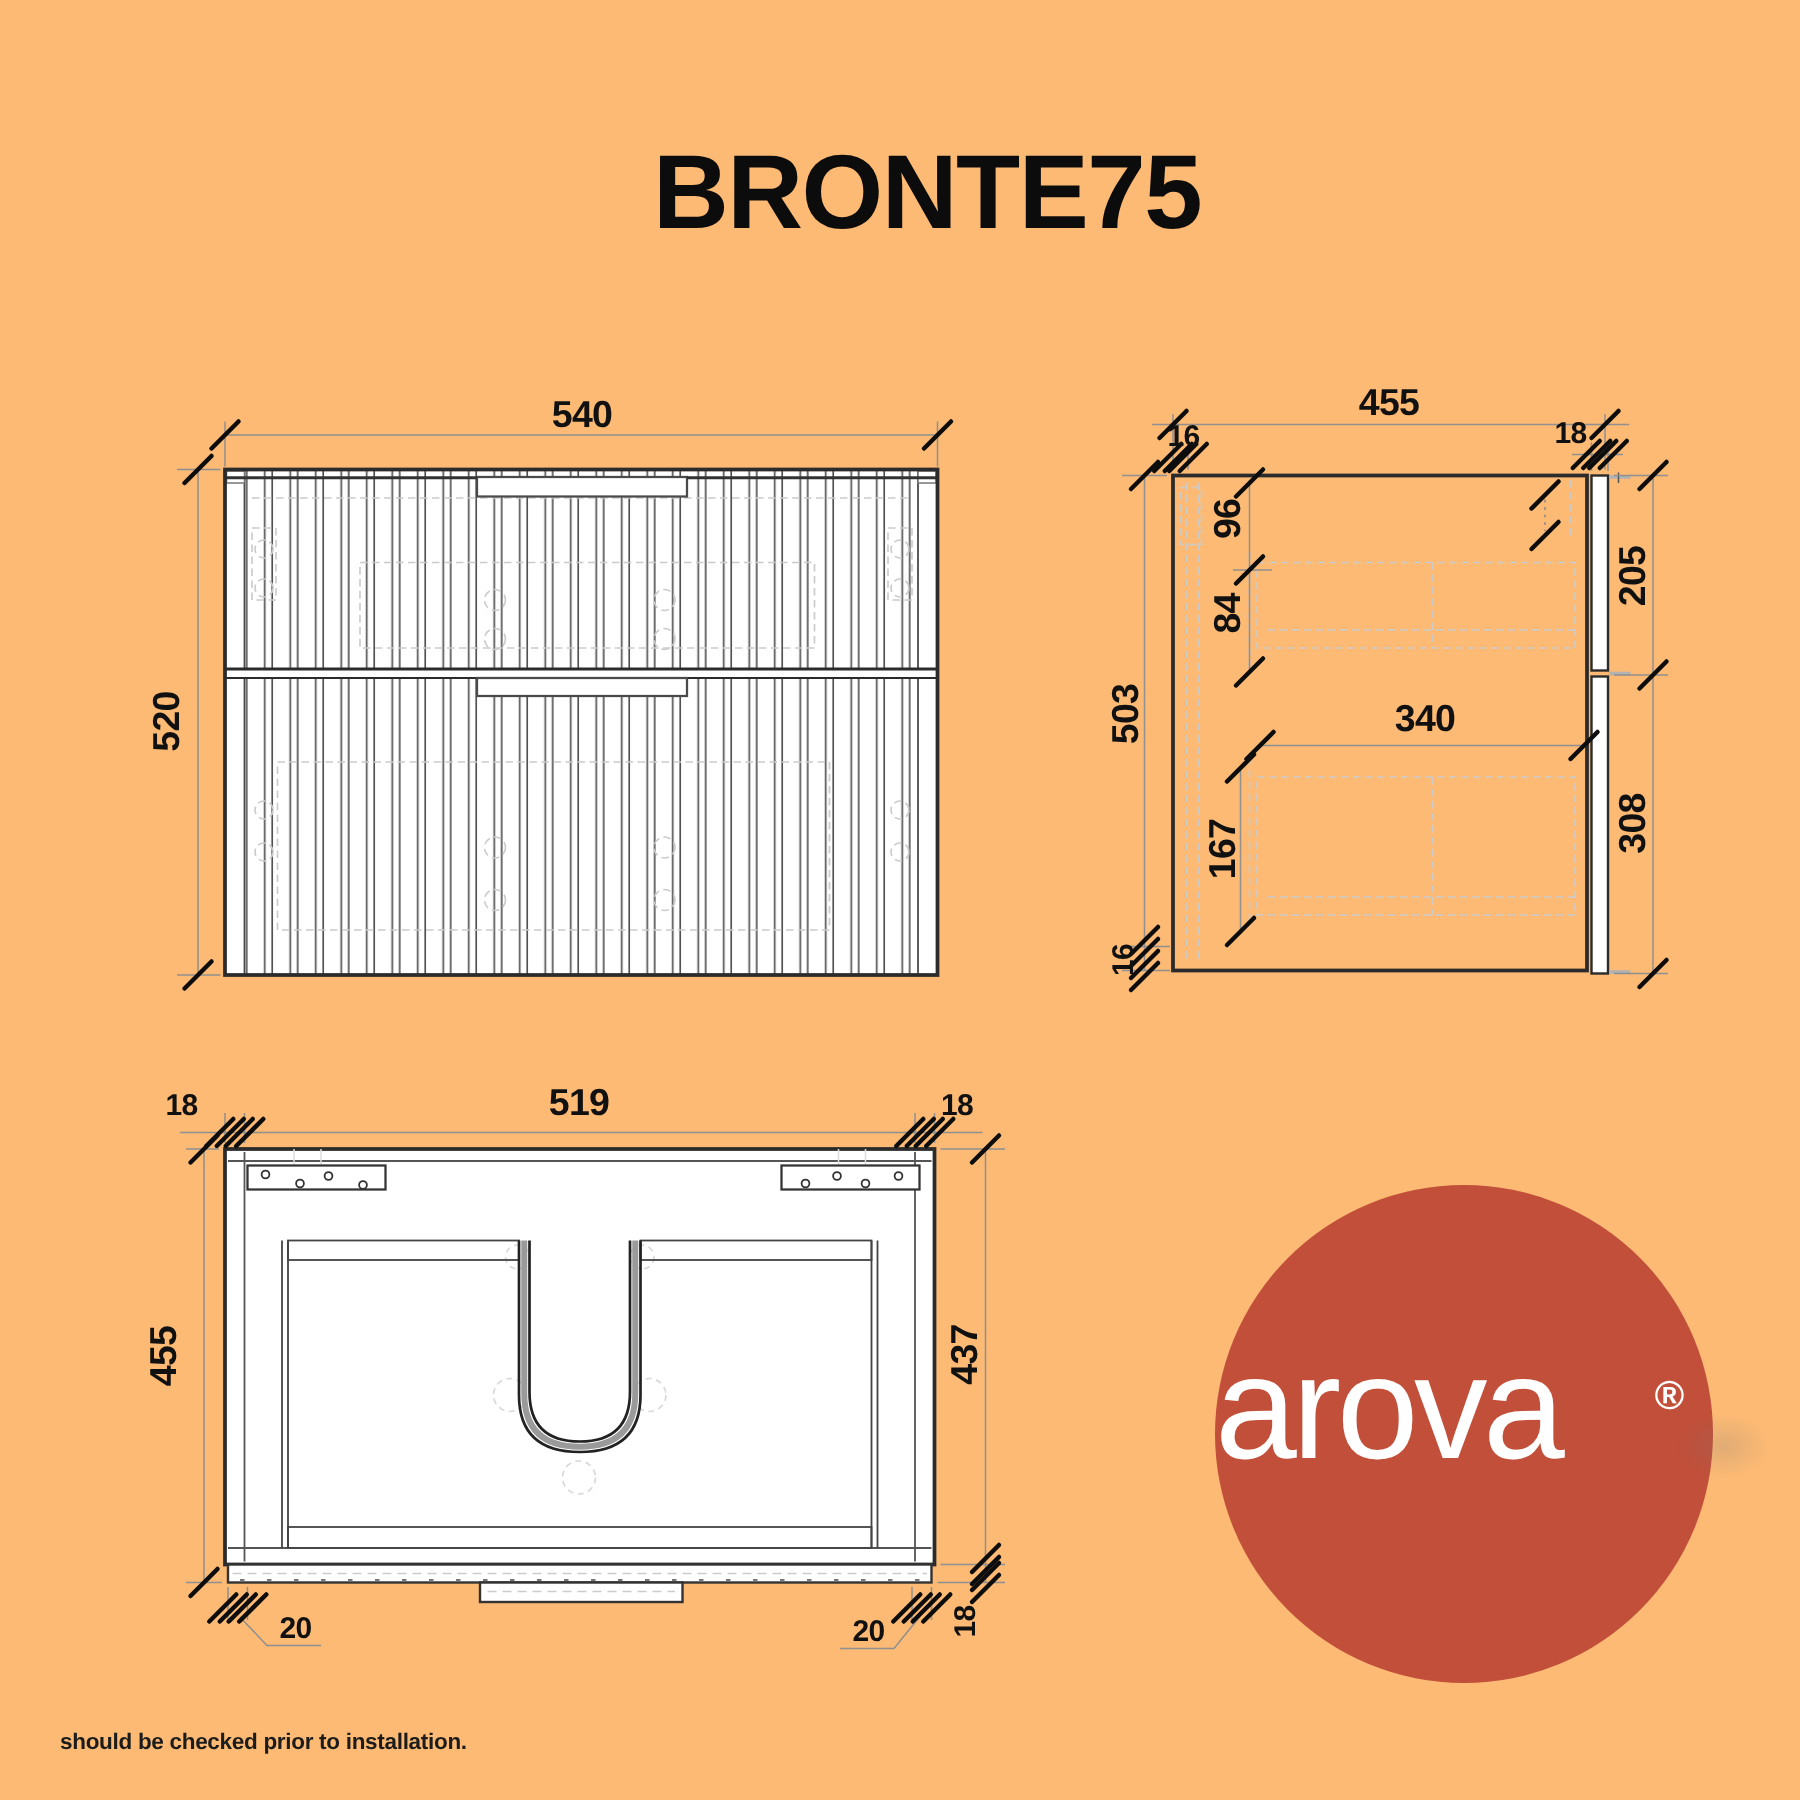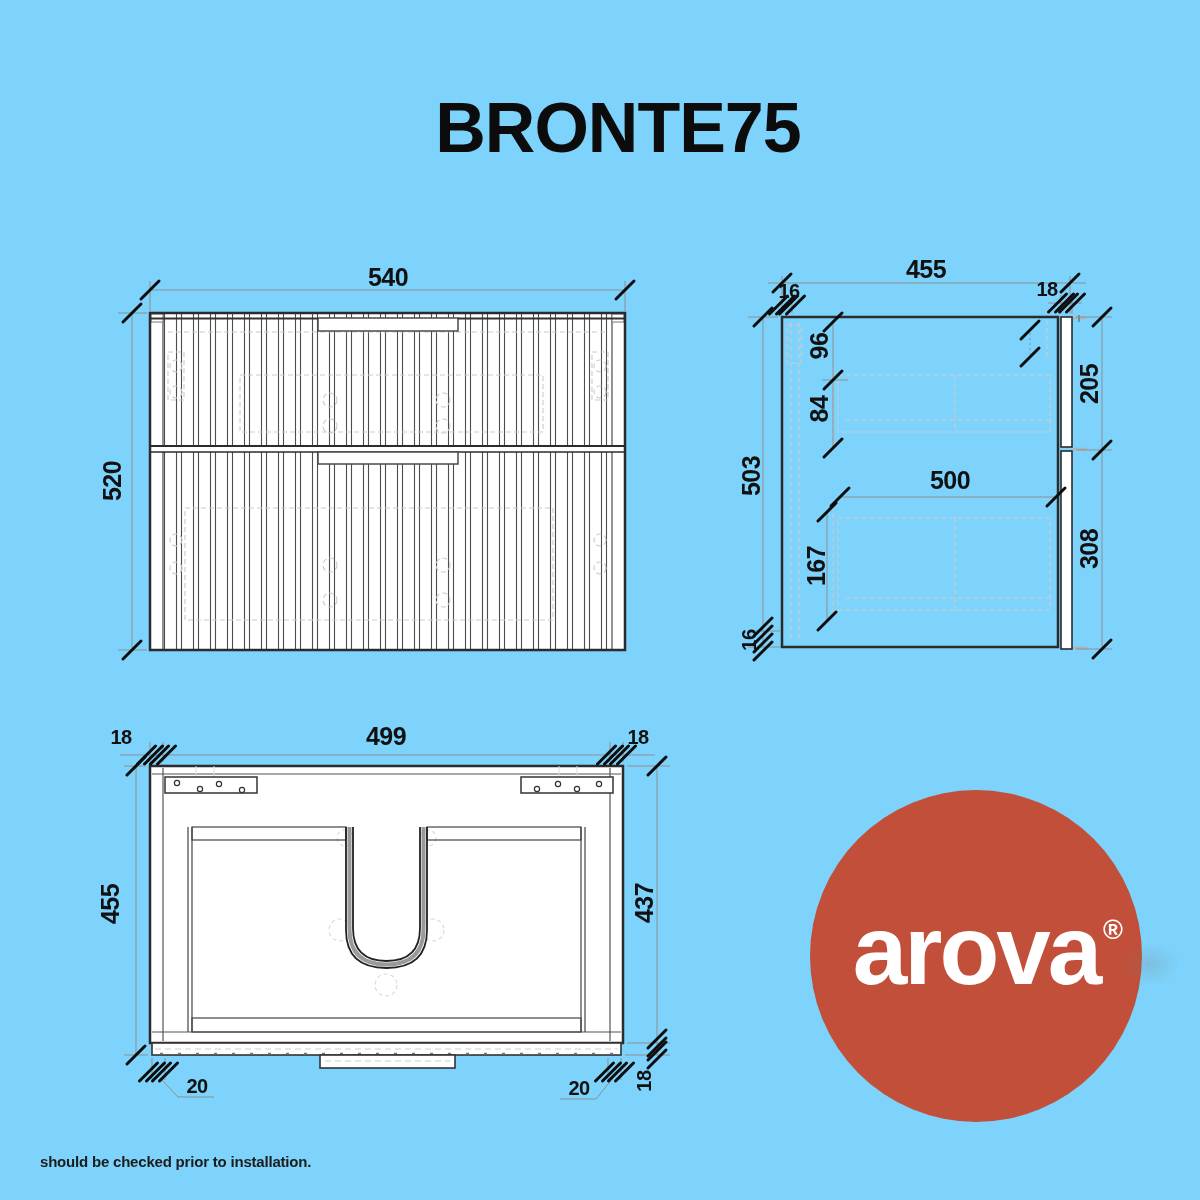--- a/index.html
+++ b/index.html
@@ -1,28 +1,28 @@
 <!DOCTYPE html>
 <html><head>
 <meta charset="utf-8">
 <style>
   html,body{margin:0;padding:0;background:#ffffff;}
-  .canvas{position:relative;width:1200px;height:1200px;background:#7dd3fc;overflow:hidden;
+  .canvas{position:relative;width:1200px;height:1200px;background:#fdba74;overflow:hidden;
           font-family:"Liberation Sans",sans-serif;}
   .page-title{position:absolute;left:0;top:88px;width:1236px;text-align:center;
               font-size:70px;font-weight:bold;letter-spacing:-1px;color:#0c0c0c;}
   svg.linework{position:absolute;left:0;top:0;}
   .d{position:absolute;transform:translate(-50%,-50%);font-weight:bold;font-size:25px;
      color:#111;letter-spacing:-0.5px;white-space:nowrap;line-height:1;}
   .d.sm{font-size:20px;}
   .d.rot{transform:translate(-50%,-50%) rotate(-90deg);}
   .logo-circle{position:absolute;left:810px;top:790px;width:332px;height:332px;border-radius:50%;
                background:#c14f39;}
-  .logo-word{position:absolute;left:0;top:104px;width:332px;text-align:center;color:#ffffff;
-             font-size:98px;font-weight:bold;letter-spacing:-3px;}
+  .logo-word{position:absolute;left:0;top:92px;width:332px;color:#ffffff;
+             font-size:98px;font-weight:normal;letter-spacing:-3px;}
   .logo-reg{position:absolute;left:293px;top:125px;color:#ffffff;font-size:27px;font-weight:bold;}
   .logo-smudge{position:absolute;left:1118px;top:942px;width:62px;height:44px;border-radius:50%;
                background:radial-gradient(closest-side,rgba(120,120,120,.22),rgba(120,120,120,0));}
   .disclaimer{position:absolute;left:40px;top:1153px;width:1150px;font-size:15px;font-weight:bold;
               color:#1c1c1c;line-height:1.25;letter-spacing:-0.2px;}
 </style>
 </head>
 <body>
 
 <div class="canvas">
@@ -305,27 +305,27 @@
   <span class="d" style="left:388px;top:277px">540</span>
   <span class="d rot" style="left:112px;top:481px">520</span>
 
   <span class="d" style="left:926px;top:269px">455</span>
   <span class="d sm" style="left:789px;top:291px">16</span>
   <span class="d sm" style="left:1047px;top:289px">18</span>
   <span class="d rot" style="left:819px;top:346px">96</span>
   <span class="d rot" style="left:819px;top:409px">84</span>
   <span class="d rot" style="left:1089px;top:384px">205</span>
   <span class="d rot" style="left:751px;top:476px">503</span>
-  <span class="d" style="left:950px;top:480px">500</span>
+  <span class="d" style="left:950px;top:480px">340</span>
   <span class="d rot" style="left:816px;top:566px">167</span>
   <span class="d rot" style="left:1089px;top:549px">308</span>
   <span class="d sm rot" style="left:749px;top:640px">16</span>
 
   <span class="d sm" style="left:121px;top:737px">18</span>
-  <span class="d" style="left:386px;top:736px">499</span>
+  <span class="d" style="left:386px;top:736px">519</span>
   <span class="d sm" style="left:638px;top:737px">18</span>
   <span class="d rot" style="left:110px;top:904px">455</span>
   <span class="d rot" style="left:644px;top:903px">437</span>
   <span class="d sm" style="left:197px;top:1086px">20</span>
   <span class="d sm" style="left:579px;top:1088px">20</span>
   <span class="d sm rot" style="left:644px;top:1081px">18</span>
 
   <div class="logo-circle">
     <div class="logo-word">arova</div>
     <span class="logo-reg">®</span>

